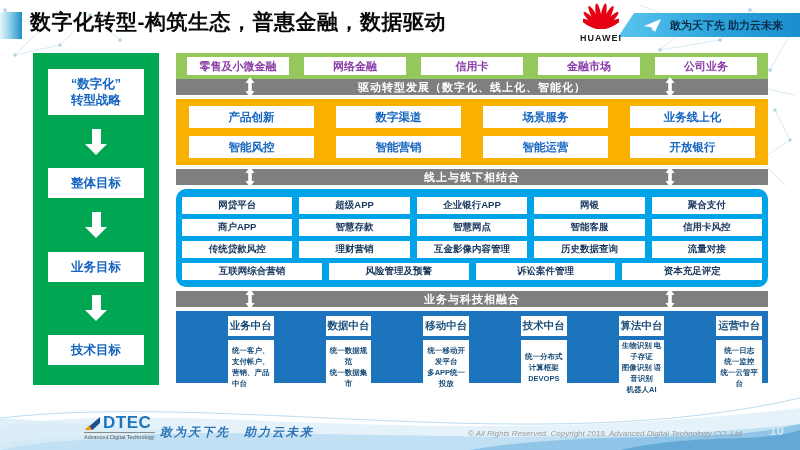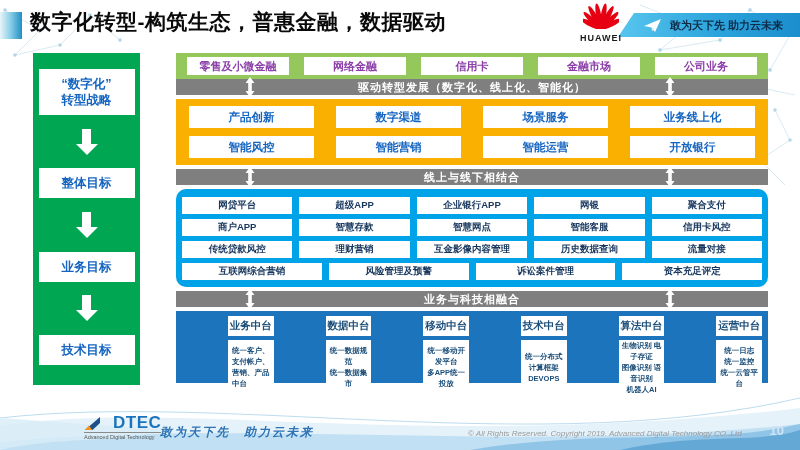--- a/index.html
+++ b/index.html
@@ -16,21 +16,21 @@
     color:#0a0a0a; letter-spacing:0.5px; z-index:2; }
   .huawei { position:absolute; left:576px; top:3px; width:50px; text-align:center; z-index:3; }
   .huawei-word { font-size:9px; font-weight:bold; letter-spacing:1px; color:#1a1a1a; }
   .banner { position:absolute; left:618px; top:13px; width:182px; height:24px;
     background:linear-gradient(90deg,#58c5ee 0%,#2ba3db 55%,#1b8ecd 100%);
     clip-path:polygon(16px 0, 100% 0, 100% 100%, 0 100%);
     display:flex; align-items:center; gap:9px; padding-left:26px; z-index:2; }
   .banner-text { font-size:11px; font-weight:bold; color:#0d2c4a; }
 
   
-  .sidebar { position:absolute; left:33px; top:53px; width:107px; height:332px; background:#00A651;
+  .sidebar { position:absolute; left:33px; top:53px; width:126px; height:332px; background:#00A651;
     display:flex; flex-direction:column; align-items:center; justify-content:space-between;
     padding:16px 0 20px; z-index:2; }
   .side-box { width:96px; background:#fff; color:#1565C0; font-weight:bold; font-size:12.5px;
     display:flex; align-items:center; justify-content:center; text-align:center;
     white-space:pre-line; line-height:1.3; }
   .side-box.tall { height:46px; }
   .side-box.short { height:30px; }
   .down-arrow { display:flex; flex-direction:column; align-items:center; }
   .down-arrow .stem { width:9px; height:15px; background:#fff; }
   .down-arrow .head { width:0; height:0; border-left:11px solid transparent;
@@ -66,21 +66,21 @@
   .plat-col { display:flex; flex-direction:column; gap:4px;margin-left:46px; }
   .plat-head { height:20px; background:#fff; color:#1B4E79; font-size:10.5px; font-weight:bold;
     display:flex; align-items:center; justify-content:center; }
   .plat-detail { flex:1; background:#fff; color:#1B4E79; font-size:7.5px; font-weight:bold;
     display:flex; align-items:center; justify-content:center; text-align:center;
     white-space:pre-line; line-height:1.45; padding:1px 2px; }
   .plat-col:first-child .plat-detail { text-align:left; justify-content:flex-start; padding-left:4px; }
 
   
   .dtec { position:absolute; left:84px; top:414px; z-index:2; }
-  .dtec-top { display:flex; align-items:flex-end; gap:12px; }
+  .dtec-top { display:flex; align-items:flex-end; gap:2px; }
   .dtec-word { font-size:17px; font-weight:bold; color:#1C75BC; letter-spacing:0.5px; line-height:1; }
   .dtec-sub { font-size:5.5px; color:#555; border-top:1px solid #8a8a8a; margin-top:1px; padding-top:1px; }
   .tagline { position:absolute; left:160px; top:424px; font-size:12px; font-style:italic; font-weight:bold;
     color:#2E74B5; letter-spacing:2px; z-index:2; }
   .copyright { position:absolute; left:468px; top:429px; font-size:8px; font-style:italic; color:#9a9a9a; z-index:2; }
   .pagenum { position:absolute; right:16px; top:423px; font-size:13px; font-weight:bold; color:#cfe5f5; z-index:2; }
 </style>
 </head>
 <body>
 

